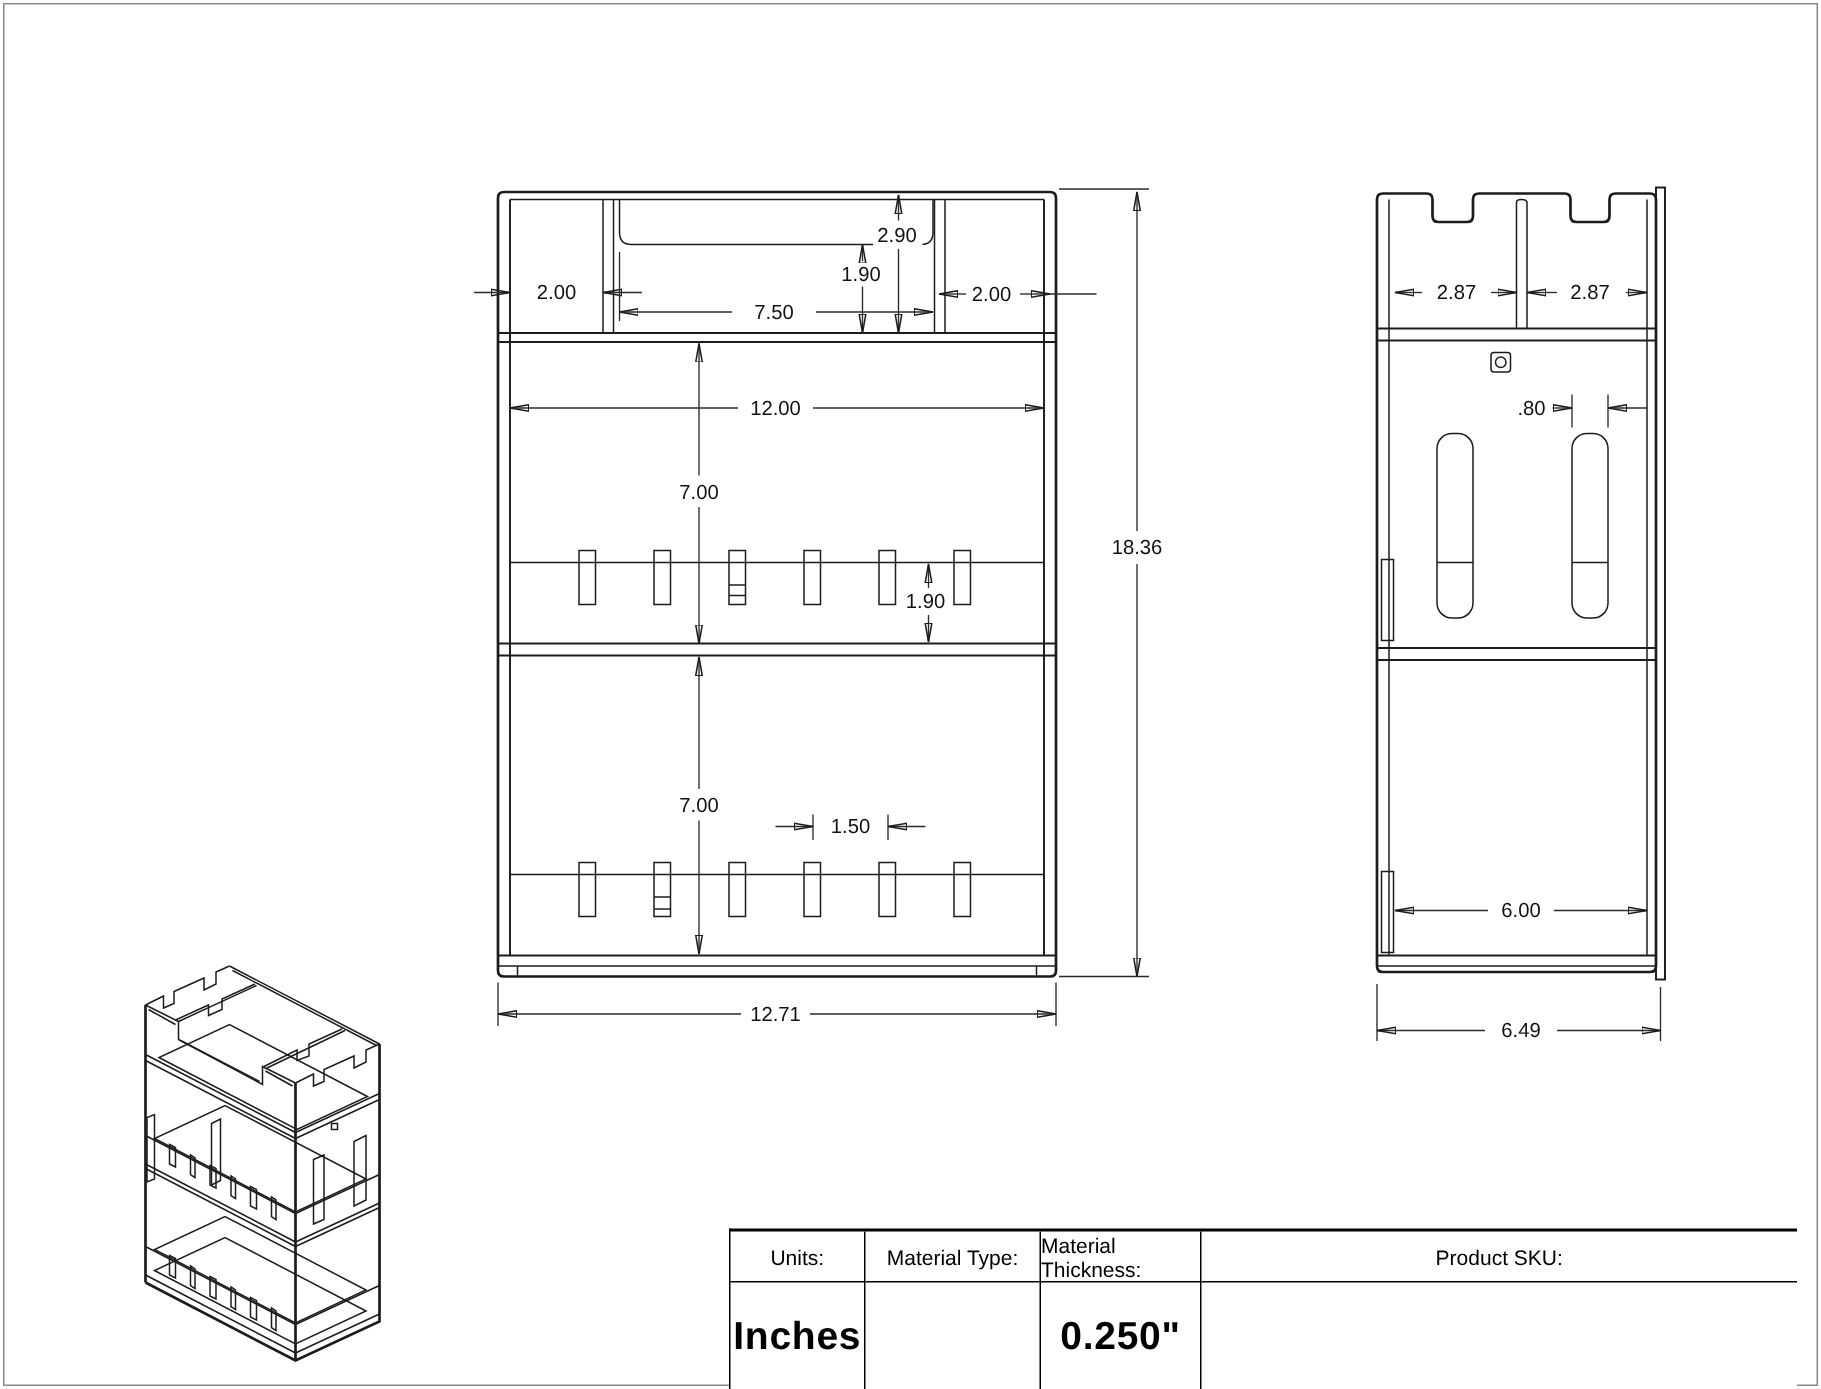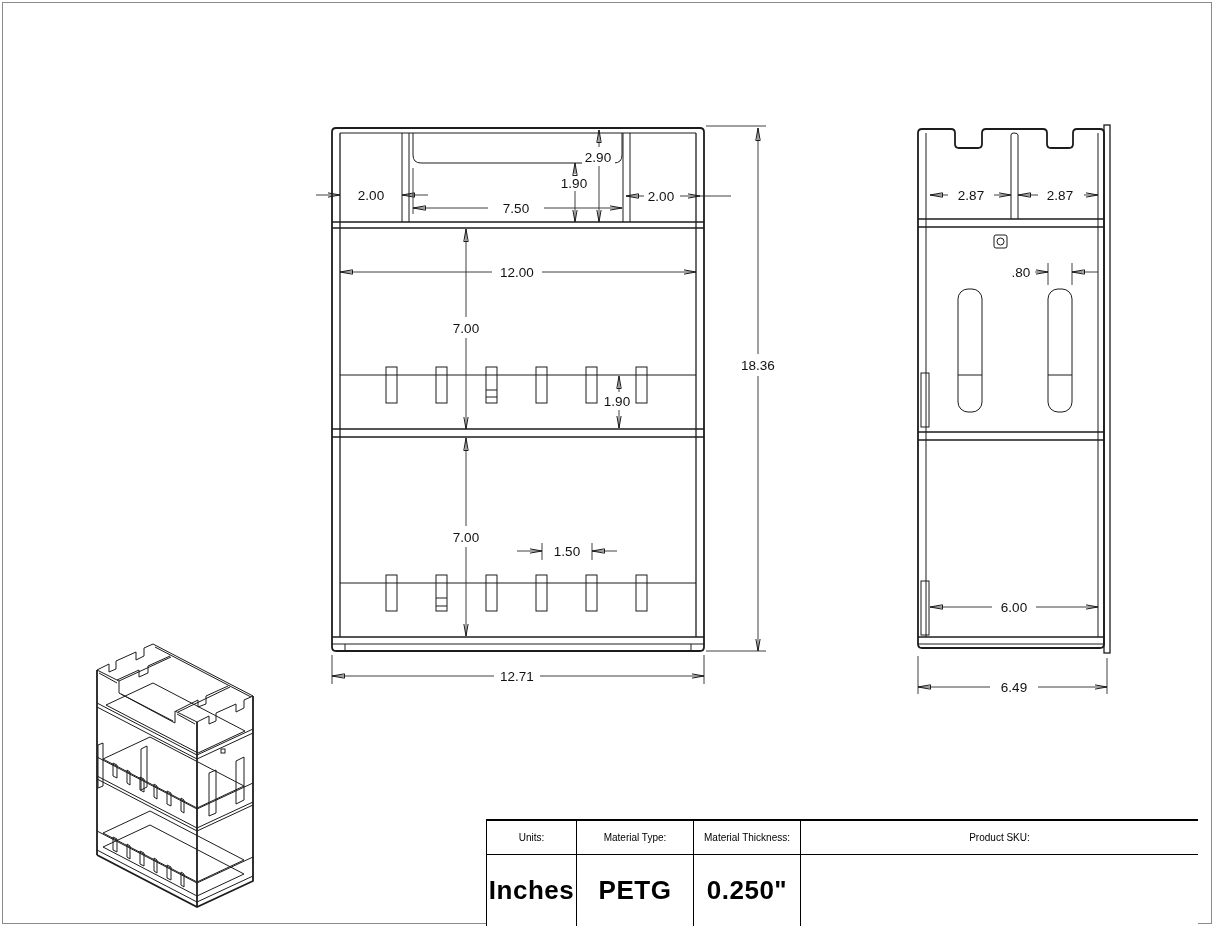--- a/index.html
+++ b/index.html
@@ -14,21 +14,21 @@
   .dim line, .dim path{stroke:#2b2b2b;stroke-width:0.9;}
   text.dimtxt{font-size:13.5px;fill:#111;stroke:none;font-family:"Liberation Sans",sans-serif;}
   .whitebg{fill:#ffffff;stroke:none;}
   
   #title-block{position:absolute;left:486px;top:819px;width:711px;height:105px;
       border-left:1px solid #000;border-top:2px solid #000;display:flex;background:#fff;}
   .tb-col{display:flex;flex-direction:column;border-right:1px solid #000;}
   .tb-col:last-child{border-right:none;}
   .tb-c1{width:89px;} .tb-c2{width:116px;text-align:right;} .tb-c3{width:106px;justify-content:space-between;} .tb-c4{flex:1;}
   .tb-header{height:33px;border-bottom:1px solid #000;display:flex;align-items:center;
-      justify-content:center;font-size:10px;color:#000;}
+      justify-content:center;font-size:14px;color:#000;}
   .tb-value{flex:1;display:flex;align-items:center;justify-content:center;
       font-size:26px;color:#000;letter-spacing:0.5px;font-weight:bold;}
 </style>
 </head>
 <body>
 
 <div id="page">
   <div id="page-border"></div>
 
   <svg width="1214" height="926" viewBox="0 0 1214 926">
@@ -287,21 +287,20 @@
     </g>
   </svg>
 
   <div id="title-block">
     <div class="tb-col tb-c1">
       <div class="tb-header">Units:</div>
       <div class="tb-value">Inches</div>
     </div>
     <div class="tb-col tb-c2">
       <div class="tb-header">Material Type:</div>
-      <div class="tb-value">PETG</div>
     </div>
     <div class="tb-col tb-c3">
       <div class="tb-header">Material Thickness:</div>
       <div class="tb-value">0.250"</div>
     </div>
     <div class="tb-col tb-c4">
       <div class="tb-header">Product SKU:</div>
     </div>
   </div>
 </div>

